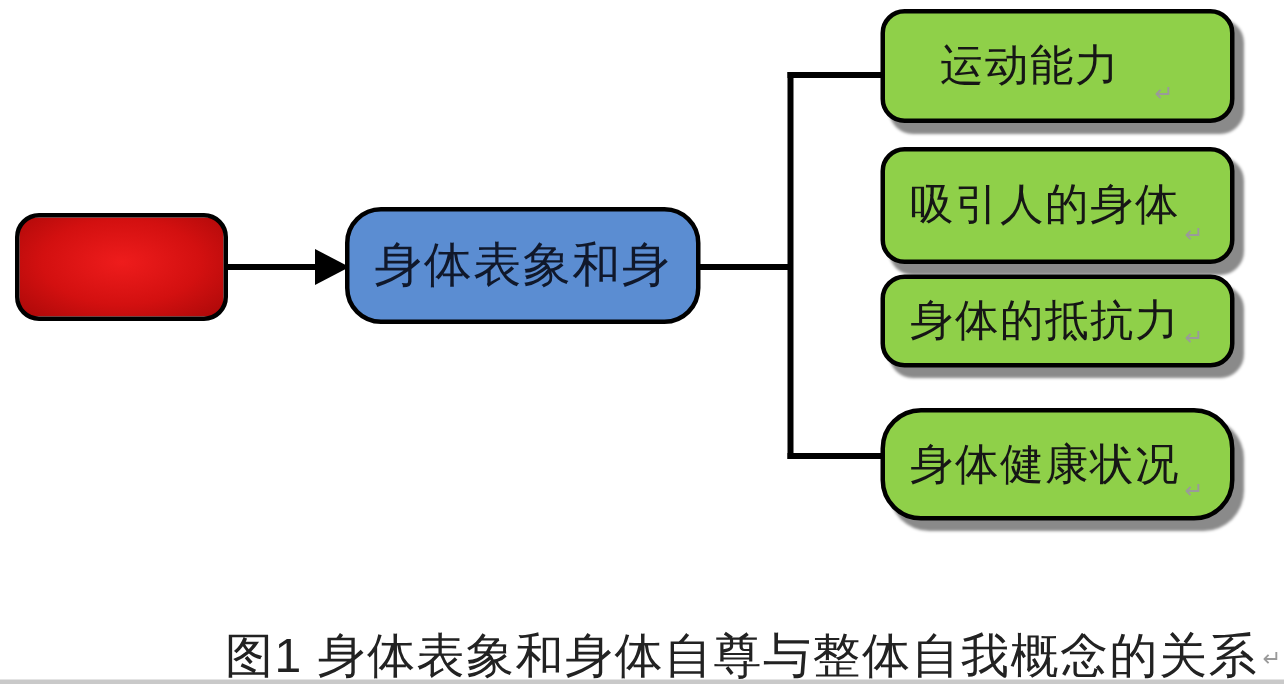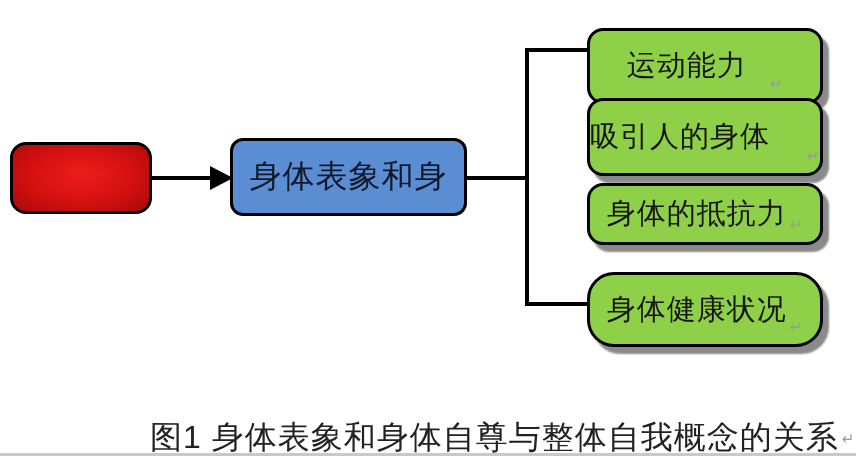--- a/index.html
+++ b/index.html
@@ -26,38 +26,38 @@
   }
   .root-box {
     left: 10px; top: 142px;
     width: 142px; height: 72px;
     border-radius: 16px;
     background: radial-gradient(ellipse at 50% 45%, #ee1c1c 0%, var(--root-fill, #d31010) 55%, #9c0606 115%);
   }
   .center-box {
     left: 230px; top: 138px;
     width: 237px; height: 78px;
-    border-radius: 13px;
+    border-radius: 24px;
     background: var(--center-fill, #5b8dd2);
     font-size: 32px;
     color: #10182b;
     letter-spacing: 1px;
   }
   .leaf-box {
     left: 587px;
     width: 236px;
     border-radius: 16px;
     background: var(--leaf-fill, #8fd049);
     box-shadow: 6px 7px 2px var(--shadow-color, #8a8a8a);
     font-size: 29px;
     color: #161616;
     letter-spacing: 1px;
   }
-  .leaf-1 { top: 28px;  height: 76px; gap: 20px; }
-  .leaf-2 { top: 98px;  height: 78px; justify-content: space-between; }
+  .leaf-1 { top: 6px;  height: 76px; gap: 20px; }
+  .leaf-2 { top: 98px;  height: 78px; }
   .leaf-3 { top: 183px; height: 62px; text-align: center; }
   .leaf-4 { top: 272px; height: 75px; border-radius: 27px; }
   .mark {
     font-size: 15px;
     color: var(--mark-color, #9a9a9a);
     margin-left: 3px;
     align-self: flex-end;
     padding-bottom: 8px;
   }
   .line {

